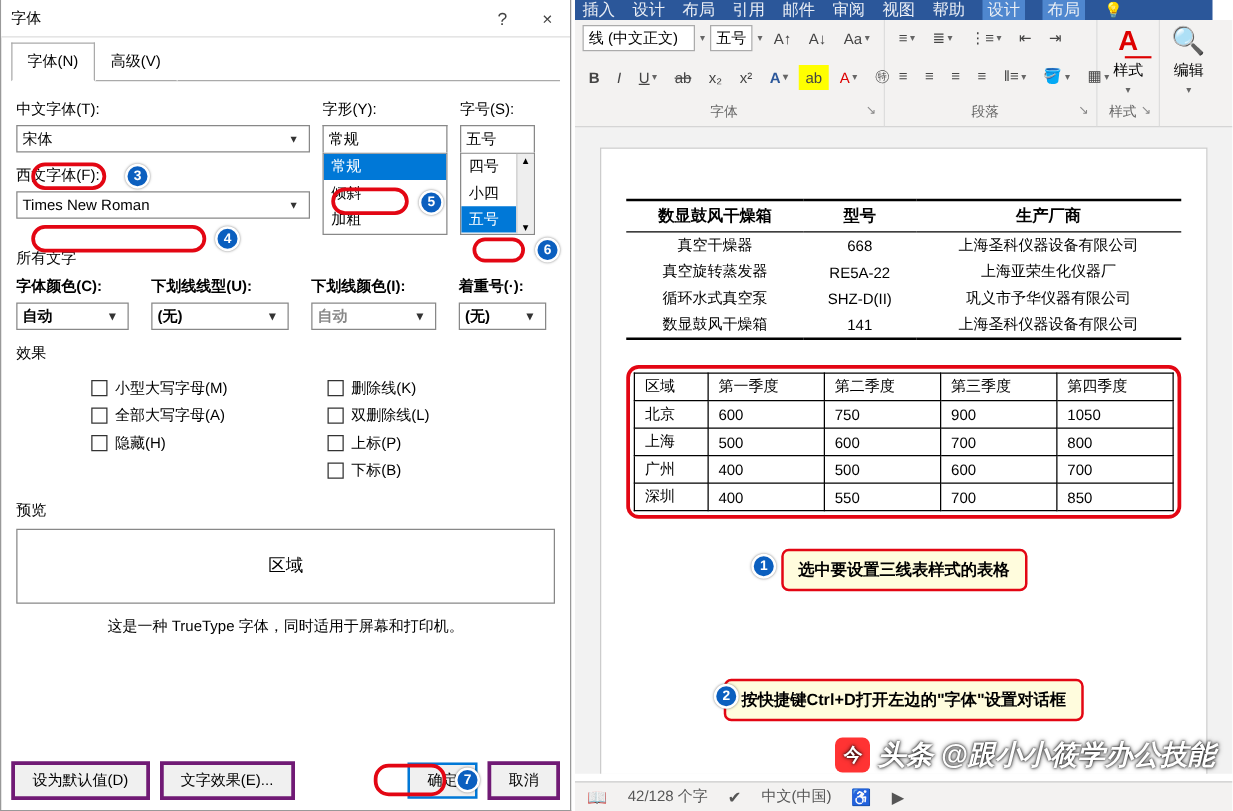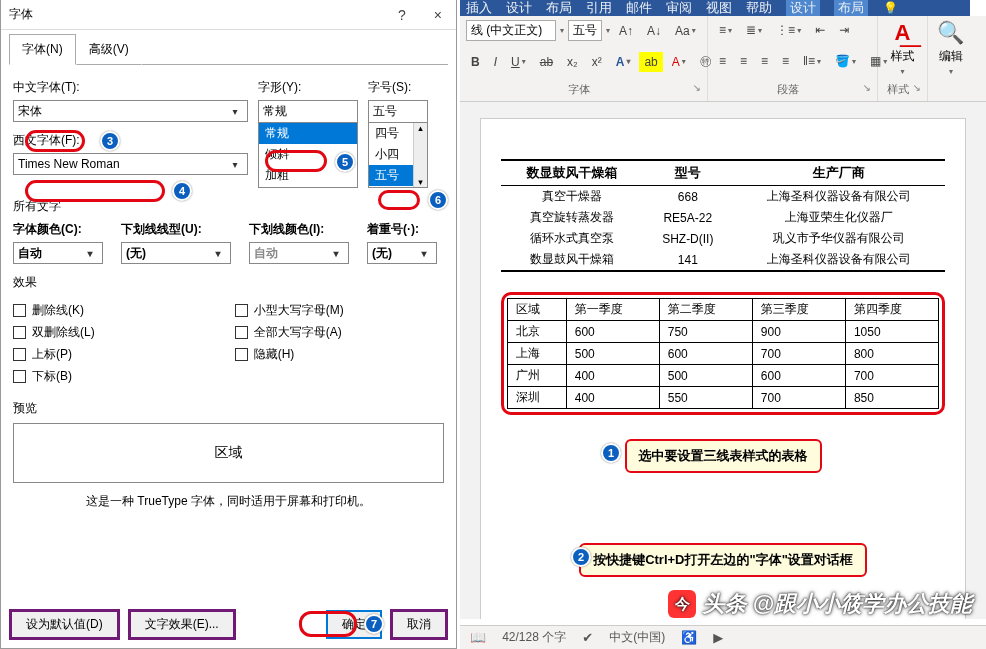--- a/index.html
+++ b/index.html
@@ -175,50 +175,50 @@
         <div class="label">着重号(·):</div>
         <div class="combo">
             <span>(无)</span>
             <span class="combo-arrow">▾</span>
           </div>
       </div>
     </div>
 
     <div class="section-title">效果</div>
     <div class="effects-grid">
+      <div style="margin-left:60px">
+        <div class="check">
+            <span class="check-box"></span>
+            <span>小型大写字母(M)</span>
+          </div>
+        <div class="check">
+            <span class="check-box"></span>
+            <span>全部大写字母(A)</span>
+          </div>
+        <div class="check">
+            <span class="check-box"></span>
+            <span>隐藏(H)</span>
+          </div>
+      </div>
       <div>
         <div class="check">
             <span class="check-box"></span>
             <span>删除线(K)</span>
           </div>
         <div class="check">
             <span class="check-box"></span>
             <span>双删除线(L)</span>
           </div>
         <div class="check">
             <span class="check-box"></span>
             <span>上标(P)</span>
           </div>
         <div class="check">
             <span class="check-box"></span>
             <span>下标(B)</span>
-          </div>
-      </div>
-      <div style="margin-left:60px">
-        <div class="check">
-            <span class="check-box"></span>
-            <span>小型大写字母(M)</span>
-          </div>
-        <div class="check">
-            <span class="check-box"></span>
-            <span>全部大写字母(A)</span>
-          </div>
-        <div class="check">
-            <span class="check-box"></span>
-            <span>隐藏(H)</span>
           </div>
       </div>
     </div>
 
     <div class="section-title">预览</div>
     <div class="preview-box">
       <span style="font-family:SimSun;font-size:14px">区域</span>
     </div>
     <div class="preview-note">这是一种 TrueType 字体，同时适用于屏幕和打印机。</div>
   </div>

